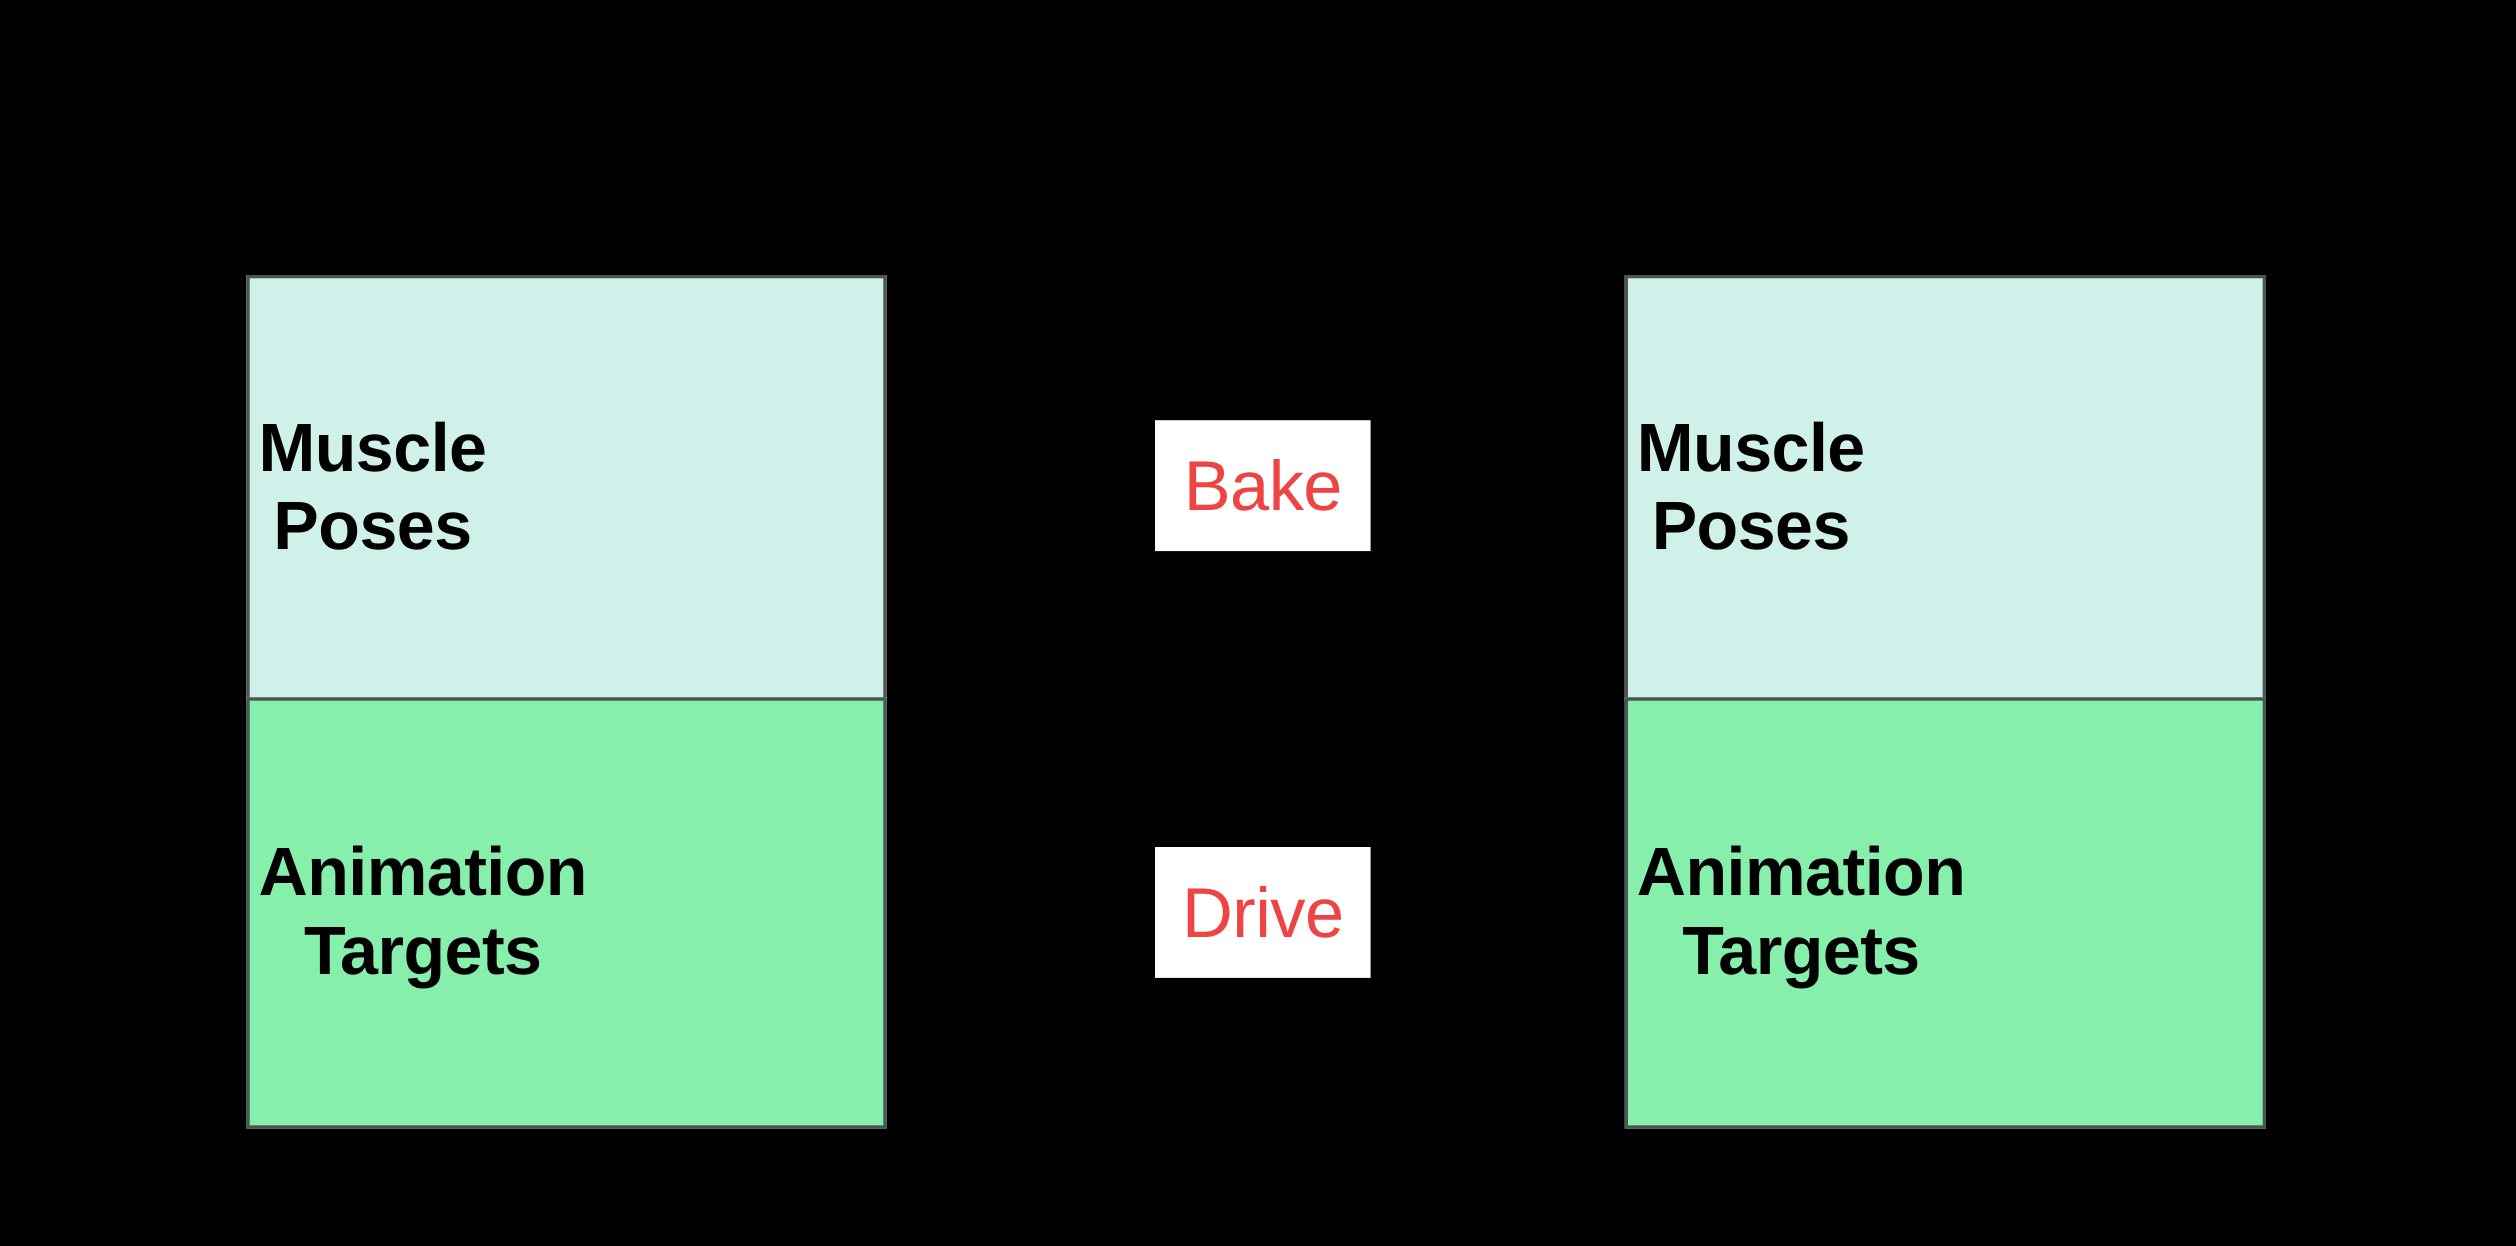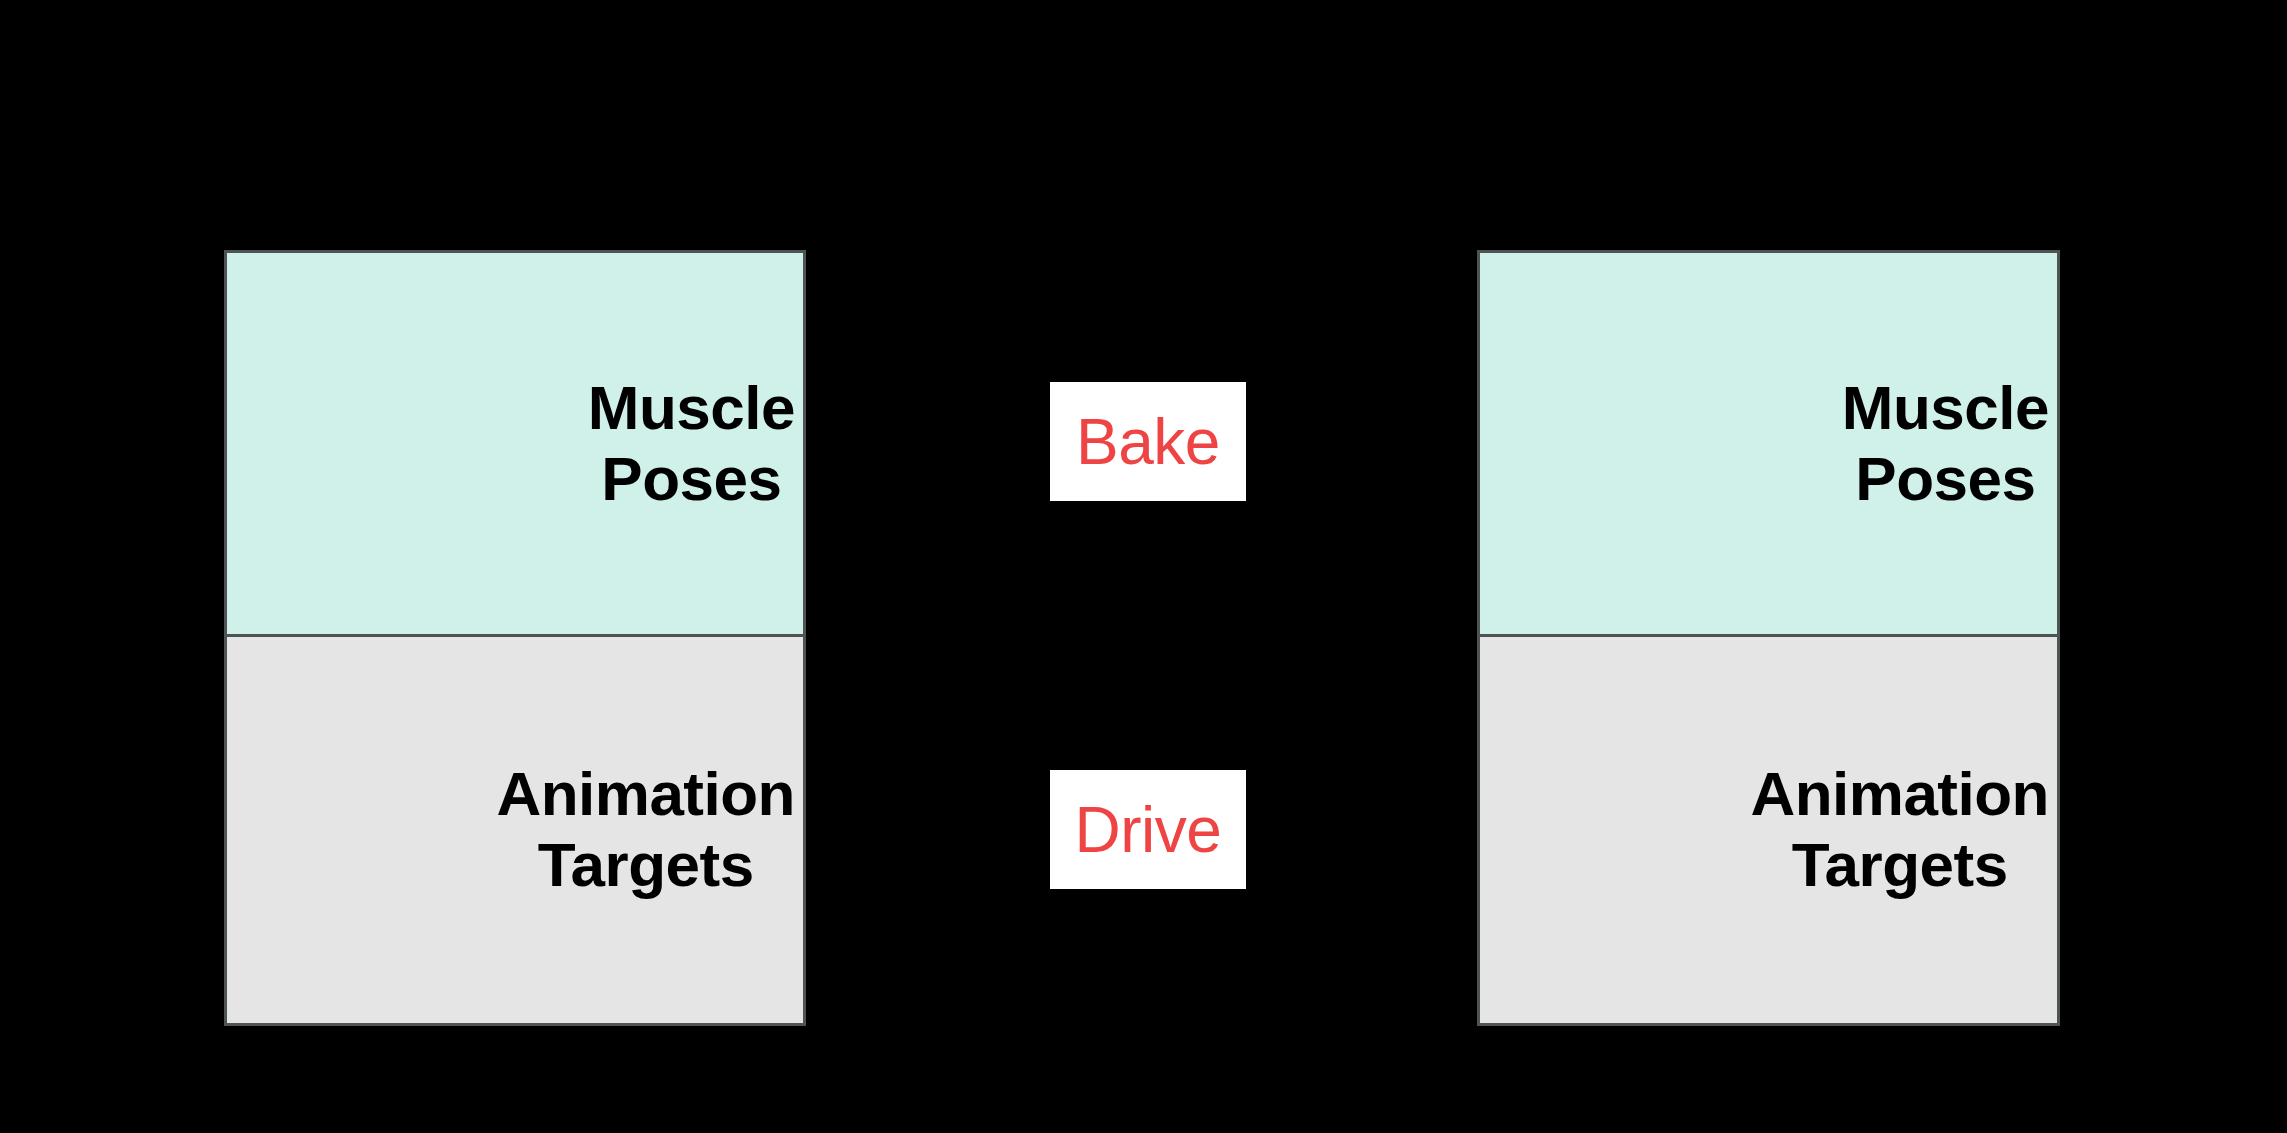--- a/index.html
+++ b/index.html
@@ -26,30 +26,30 @@
     position: absolute;
     box-sizing: border-box;
   }
 
   .cell {
     position: absolute;
     box-sizing: border-box;
     border: 3px solid #4d5453;
     display: flex;
     align-items: center;
-    justify-content: flex-end;
+    justify-content: flex-start;
     text-align: center;
   }
 
   .cell.top {
     background: #d0f0ea;
   }
 
   .cell.bottom {
-    background: #e5e5e5;
+    background: #86efac;
   }
 
   .cell-label {
     font-size: 62px;
     font-weight: bold;
     color: #000000;
     line-height: 1.14;
     letter-spacing: -0.5px;
     white-space: pre-line;
     padding: 0 8px;

